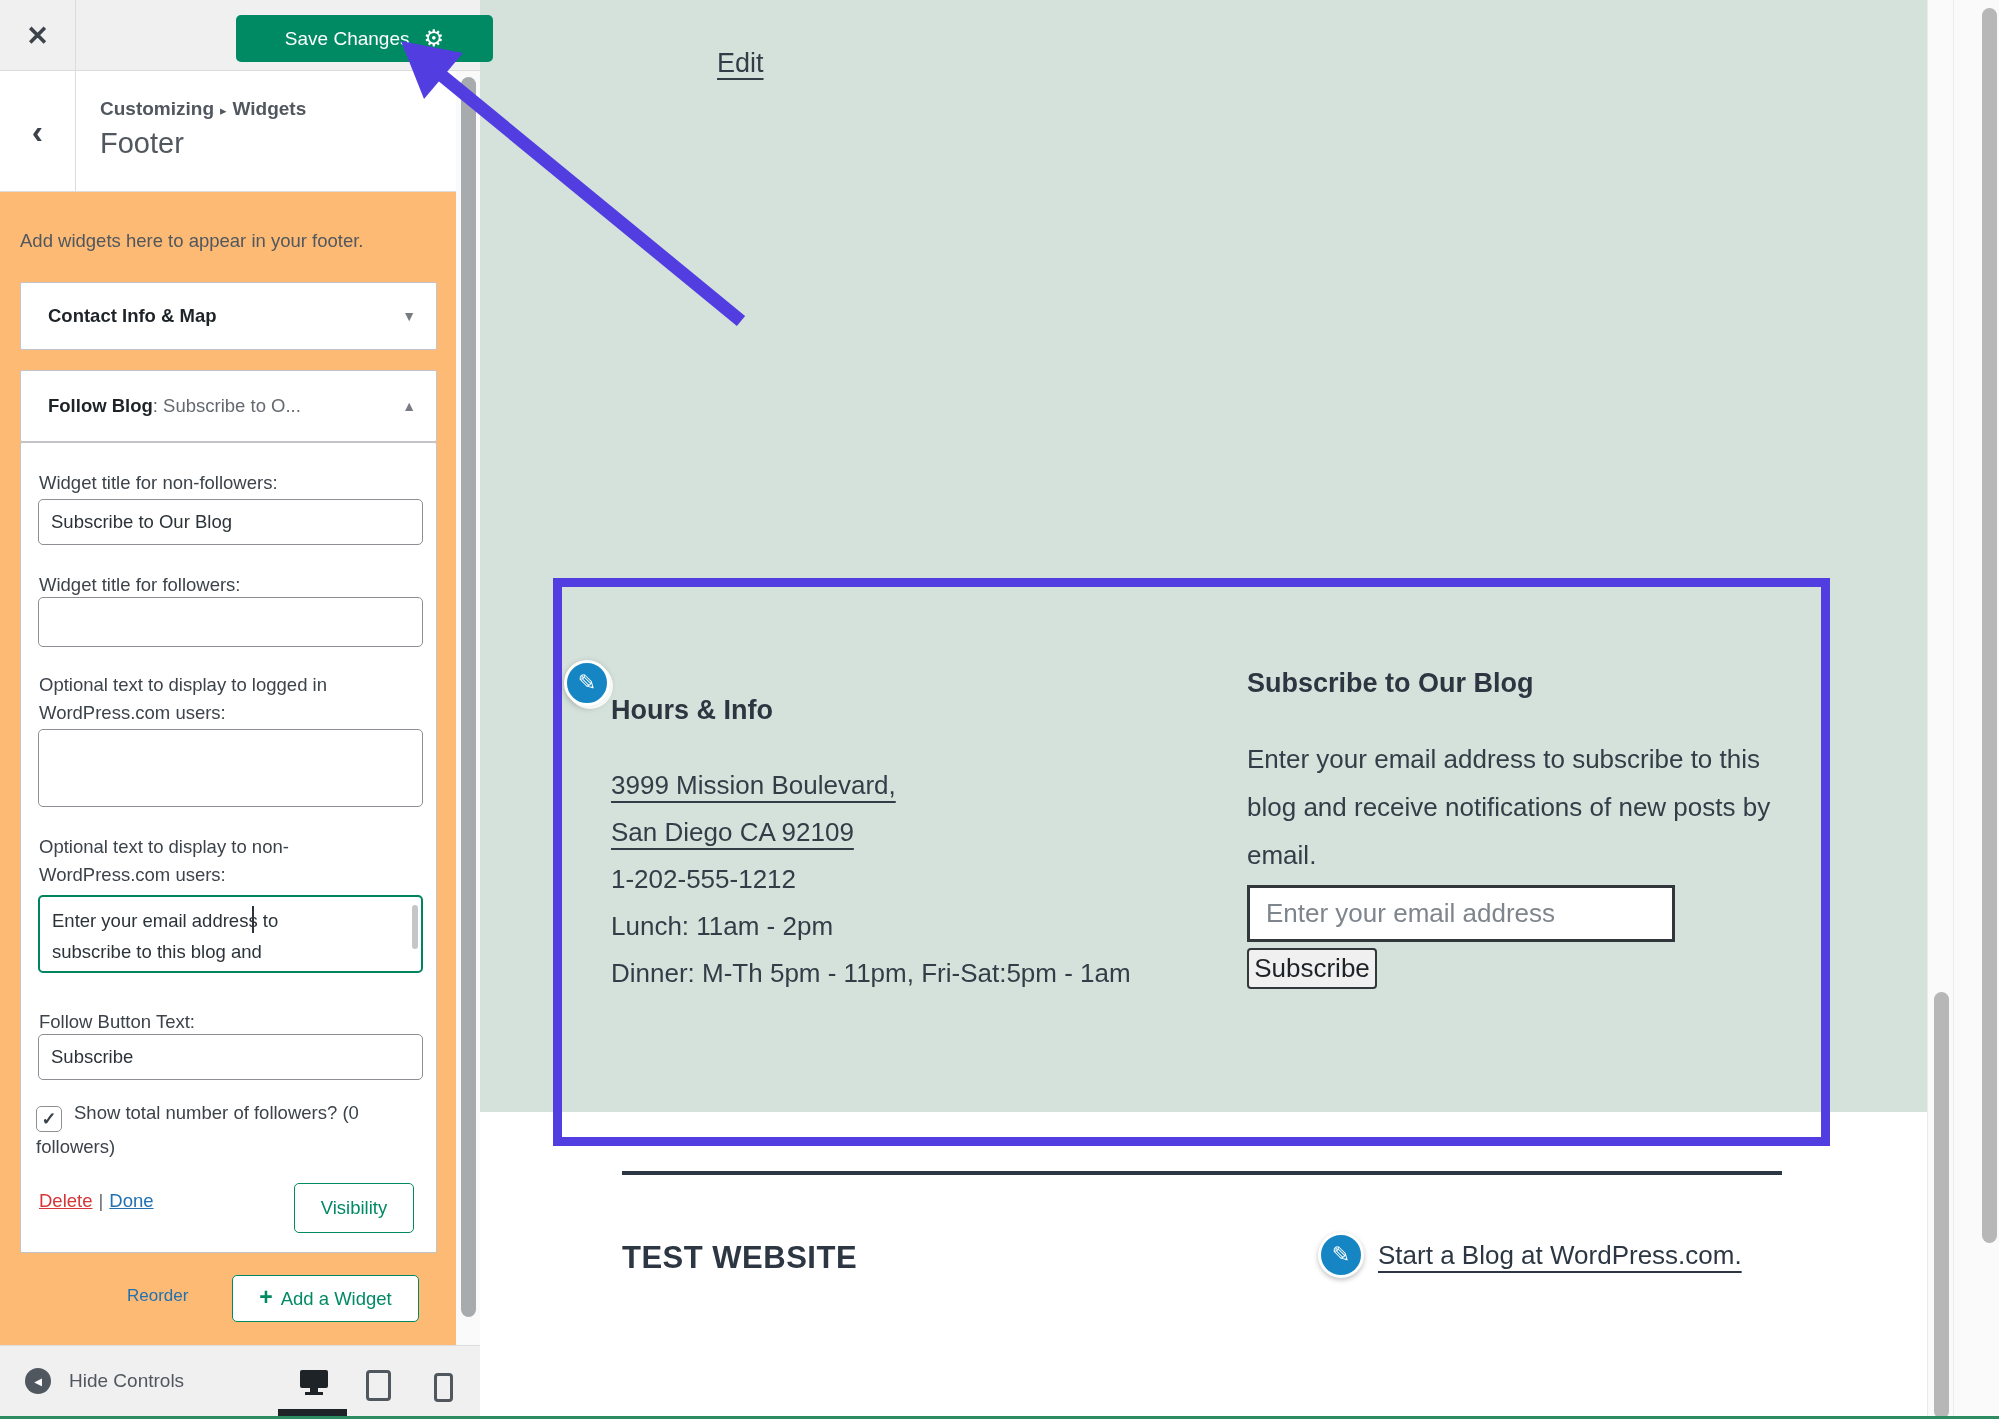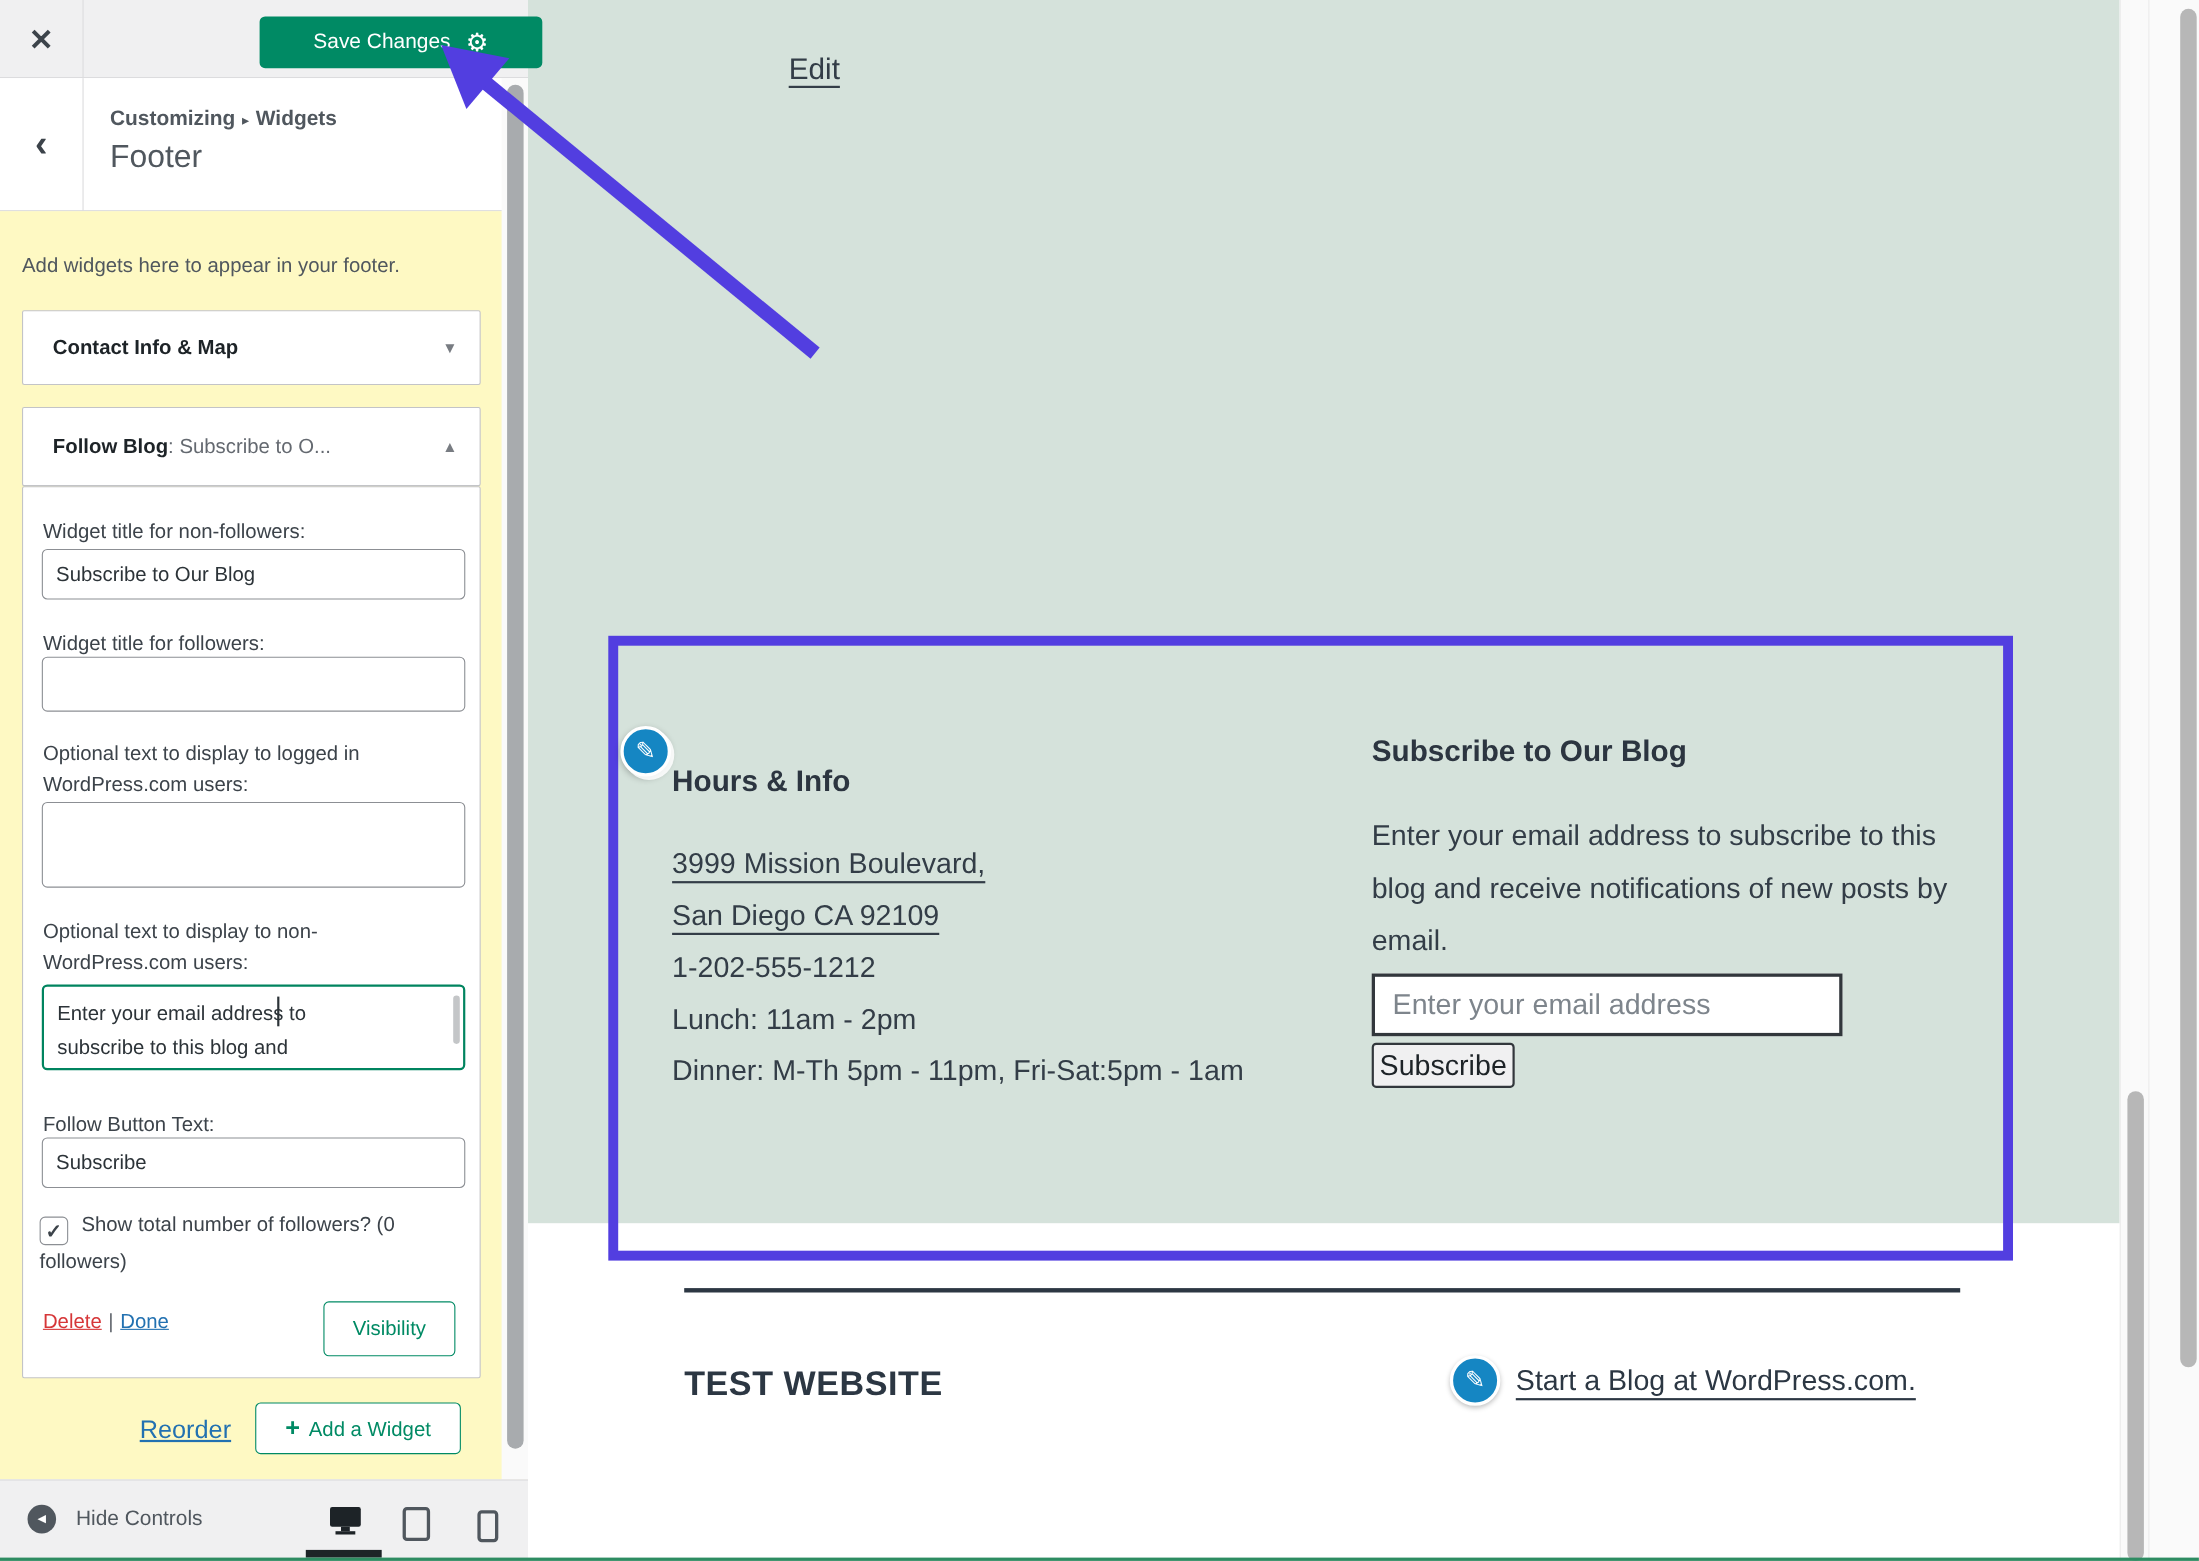--- a/index.html
+++ b/index.html
@@ -19,21 +19,21 @@
     display:flex; align-items:center; justify-content:center; gap:14px; color:#fff; font-size:19px; cursor:pointer; }
   .save-btn .gear { font-size:23px; line-height:1; }
 
   .cust-header { position:absolute; left:0; top:71px; width:480px; height:121px; background:#fff; border-bottom:1px solid #dcdcde; }
   .back-btn { position:absolute; left:0; top:0; width:76px; height:121px; border-right:1px solid #dcdcde;
     display:flex; align-items:center; justify-content:center; font-size:34px; font-weight:bold; color:#3c434a; cursor:pointer; }
   .breadcrumb { position:absolute; left:100px; top:27px; font-size:19px; color:#50575e; font-weight:bold; }
   .breadcrumb .sep { font-size:13px; padding:0 6px; font-weight:normal; }
   .panel-title { position:absolute; left:100px; top:56px; font-size:29px; font-weight:normal; color:#50575e; }
 
-  .panel-body { position:absolute; left:0; top:192px; width:480px; height:1153px; background:#fef9c3; }
+  .panel-body { position:absolute; left:0; top:192px; width:480px; height:1153px; background:#fdba74; }
   .panel-desc { position:absolute; left:20px; top:36px; width:424px; font-size:18.5px; color:#50575e; line-height:26px; }
 
   .widget-card { position:absolute; left:20px; width:417px; background:#fff; border:1px solid #c3c4c7; border-radius:2px; }
   .card-collapsed { top:90px; height:68px; cursor:pointer; }
   .card-head { display:flex; align-items:center; height:100%; padding:0 20px 0 27px; }
   .card-title { font-size:18.5px; font-weight:bold; color:#1d2327; white-space:nowrap; overflow:hidden; }
   .card-title .muted { font-weight:normal; color:#646970; }
   .card-caret { margin-left:auto; font-size:14px; color:#787c82; }
 
   .card-exp-head { top:178px; height:72px; cursor:pointer; }
@@ -58,21 +58,21 @@
     background:#fff; margin-right:12px; text-align:center; line-height:24px; font-size:18px; color:#3c434a; font-weight:bold; }
 
   .links-row { position:absolute; left:18px; top:747px; font-size:18.5px; }
   .lnk-delete { color:#d63638; text-decoration:underline; cursor:pointer; }
   .lnk-sep { color:#646970; padding:0 6px; }
   .lnk-done { color:#2271b1; text-decoration:underline; cursor:pointer; }
   .btn-visibility { position:absolute; left:273px; top:740px; width:120px; height:50px; background:#fff;
     border:1px solid #008a64; border-radius:5px; color:#008a64; font-size:18.5px;
     display:flex; align-items:center; justify-content:center; cursor:pointer; }
 
-  .lnk-reorder { position:absolute; left:127px; top:1094px; font-size:23px; color:#2271b1; text-decoration:underline; cursor:pointer; }
+  .lnk-reorder { position:absolute; left:127px; top:1094px; font-size:17px; color:#2271b1; cursor:pointer; }
   .btn-add-widget { position:absolute; left:232px; top:1083px; width:187px; height:47px; background:#fff;
     border:1px solid #008a64; border-radius:5px; color:#008a64; font-size:18.5px;
     display:flex; align-items:center; justify-content:center; gap:8px; cursor:pointer; }
   .btn-add-widget .plus { font-size:23px; font-weight:bold; margin-top:-2px; }
 
   .side-scroll { position:absolute; left:456px; top:71px; width:24px; height:1274px; background:#fafafa; }
   .side-thumb { position:absolute; left:5px; top:6px; width:15px; height:1240px; background:#a8abae; border-radius:8px; }
 
   .bottombar { position:absolute; left:0; top:1345px; width:480px; height:74px; background:#f0f0f1; border-top:1px solid #dcdcde; }
   .hide-controls { position:absolute; left:25px; top:22px; display:flex; align-items:center; gap:18px; cursor:pointer; }

